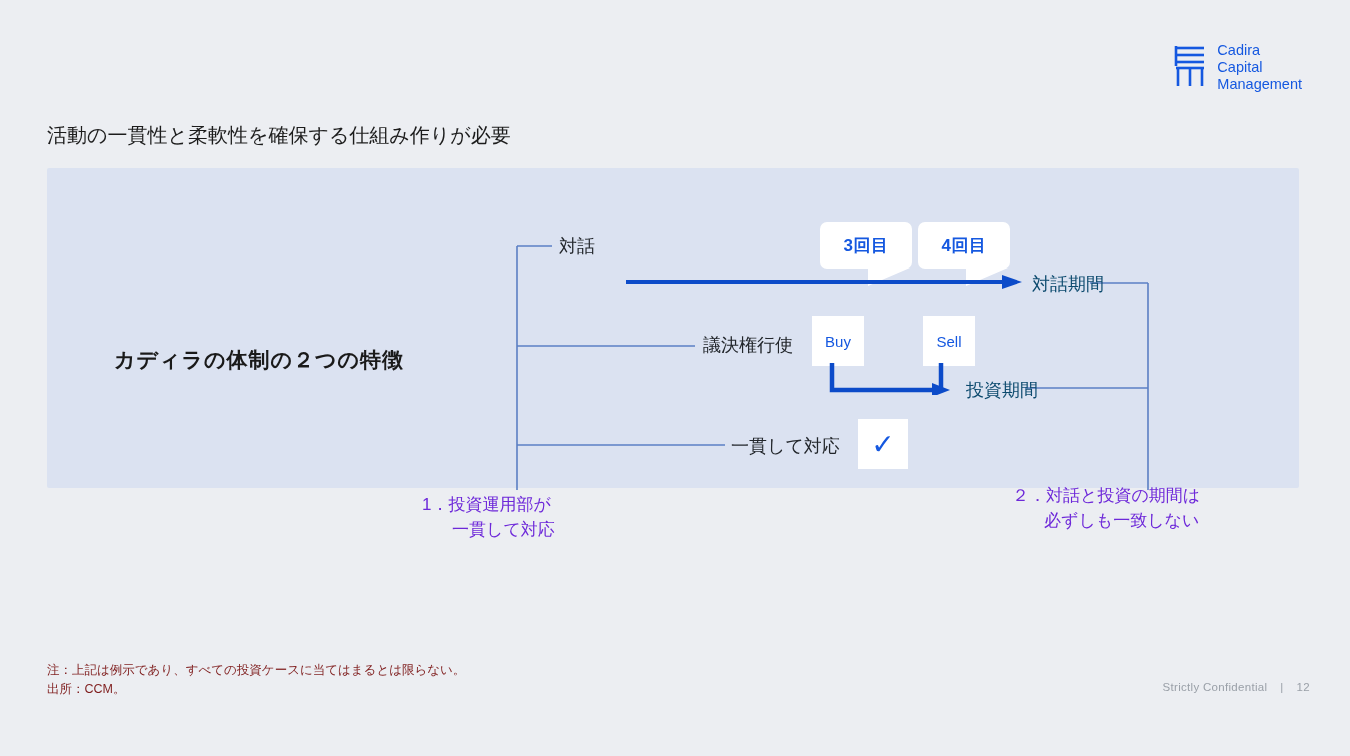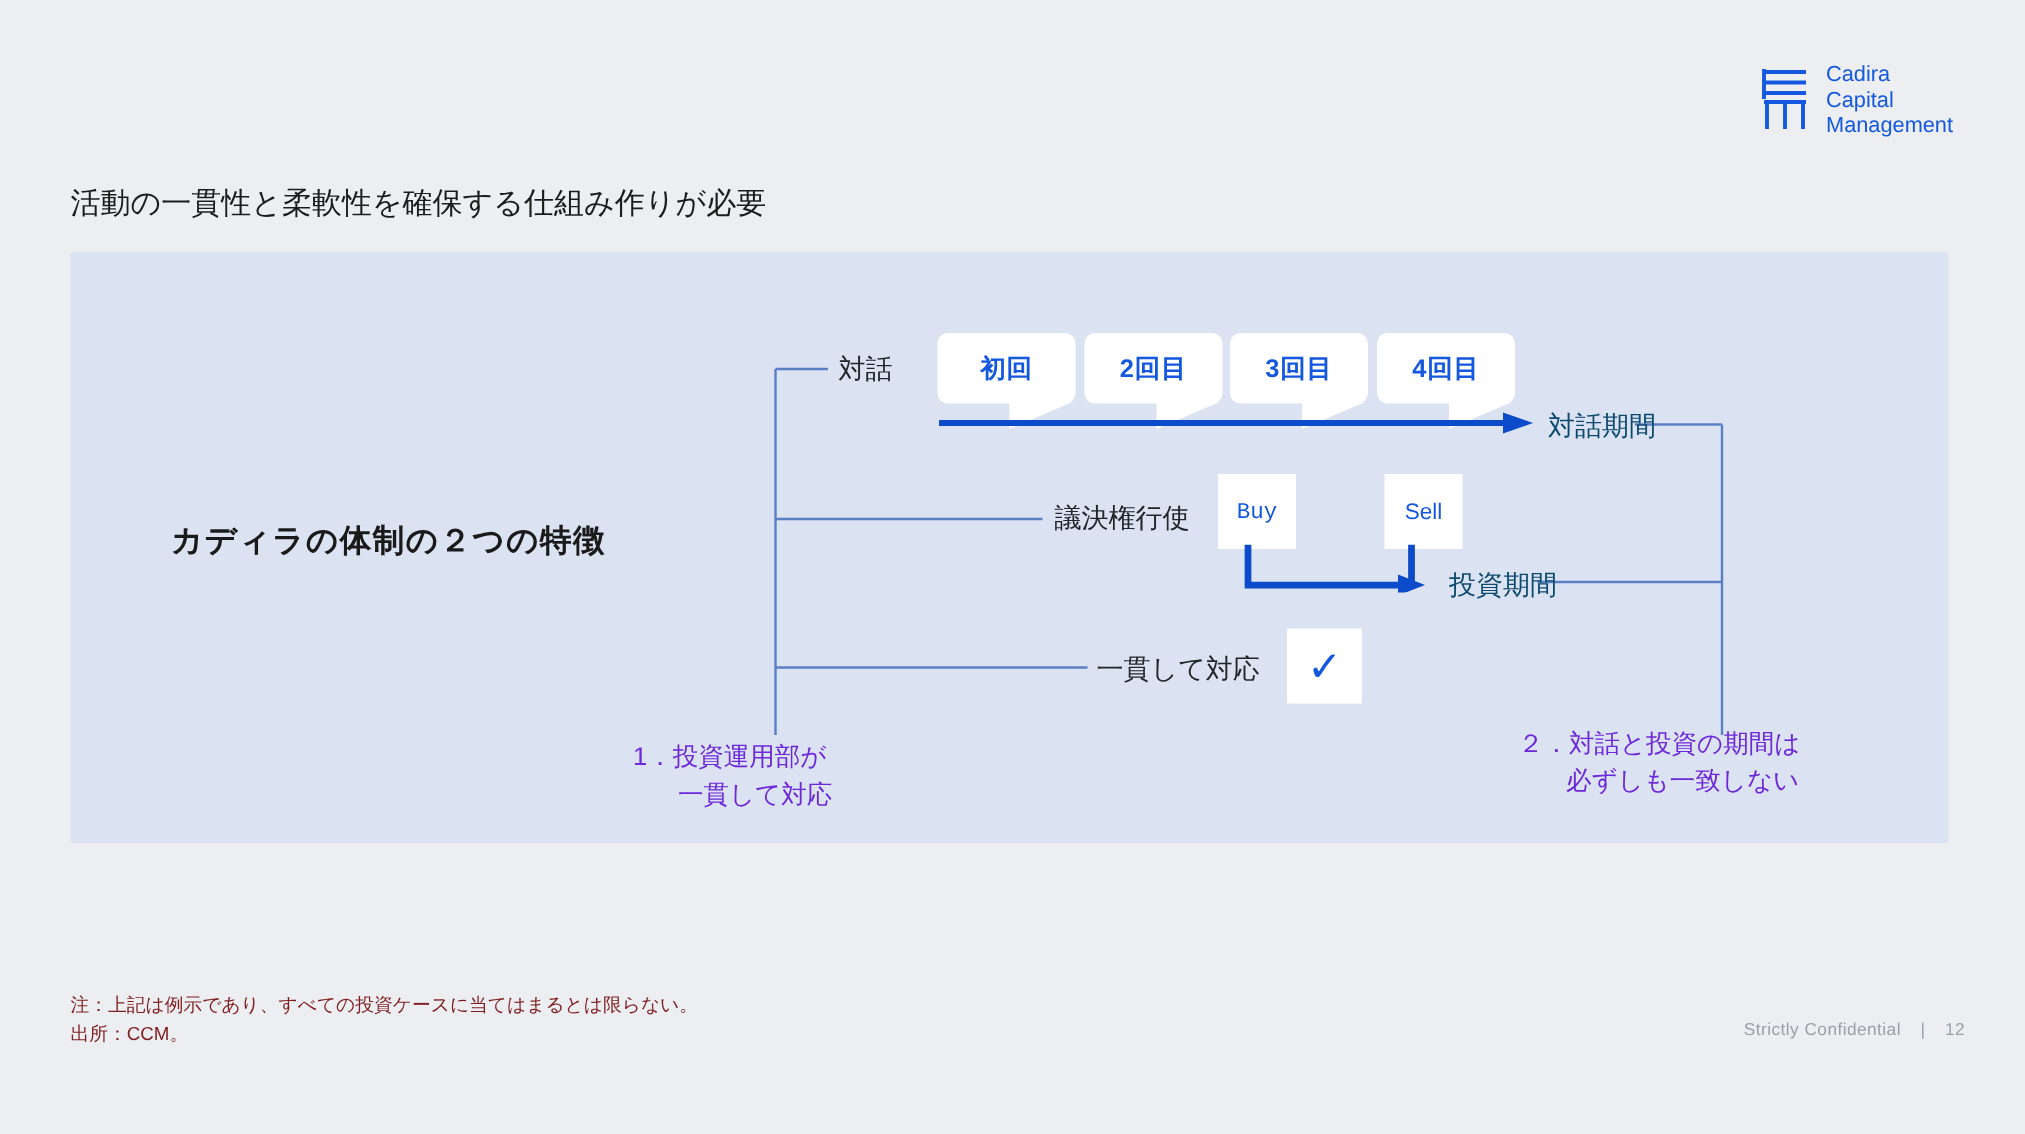--- a/index.html
+++ b/index.html
@@ -58,21 +58,21 @@
     font-size: 14.5px;
     color: #1558e0;
   }
 
   
   #panel {
     position: absolute;
     left: 47px;
     top: 168px;
     width: 1252px;
-    height: 394px;
+    height: 320px;
     background: #dbe2f1;
     border-radius: 2px;
   }
 
   
   #lines {
     position: absolute;
     left: 0;
     top: 0;
     width: 1252px;
@@ -158,21 +158,21 @@
     top: 316px;
     width: 52px;
     height: 50px;
     background: #ffffff;
     display: flex;
     align-items: center;
     justify-content: center;
     font-size: 15px;
     color: #1558e0;
   }
-  #card-buy  { left: 812px; font-family: Liberation Mono, monospace; }
+  #card-buy  { left: 812px; }
   #card-sell { left: 923px; }
 
   
   #trade-arrow {
     position: absolute;
     left: 828px;
     top: 363px;
     width: 130px;
     height: 32px;
   }
@@ -272,28 +272,20 @@
       <g stroke="#5b7fc4" stroke-width="1.6" fill="none">
         <path d="M1101 115 V322"></path>
         <path d="M1101 115 H1043"></path>
         <path d="M1101 220 H978"></path>
       </g>
     </svg>
 
     <div id="panel-heading">カディラの体制の２つの特徴</div>
   </div>
 
-  <div class="bubble" id="bubble-0">
-    <span>初回</span>
-    <span class="tail"></span>
-  </div>
-  <div class="bubble" id="bubble-1">
-    <span>2回目</span>
-    <span class="tail"></span>
-  </div>
   <div class="bubble" id="bubble-2">
     <span>3回目</span>
     <span class="tail"></span>
   </div>
   <div class="bubble" id="bubble-3">
     <span>4回目</span>
     <span class="tail"></span>
   </div>
 
   <span id="dialogue-arrow">

